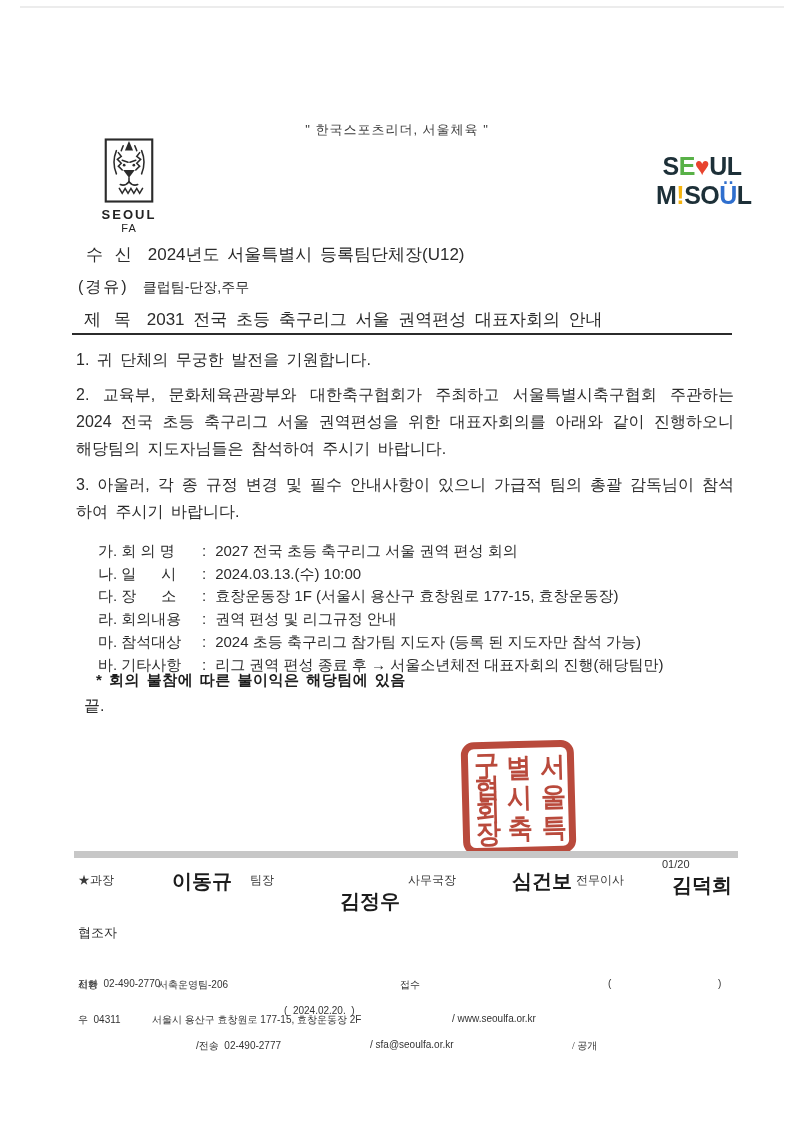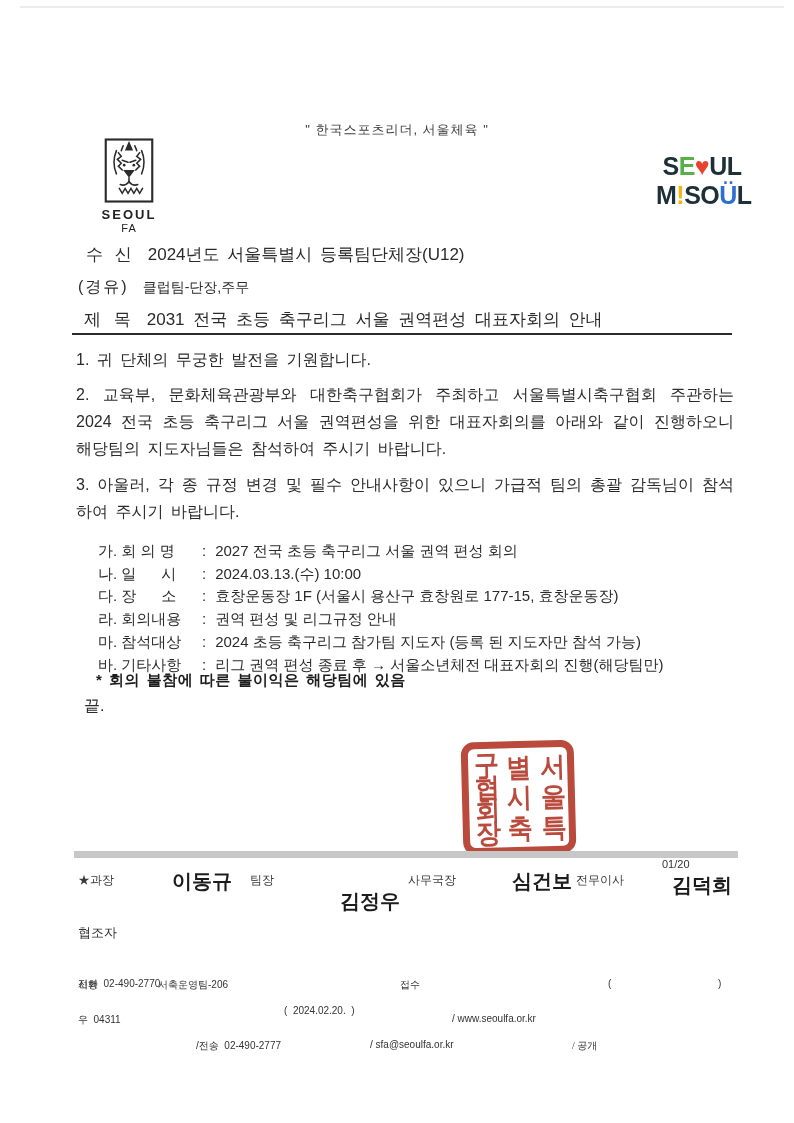--- a/index.html
+++ b/index.html
@@ -212,18 +212,19 @@
   <span class="appr-name n3">김덕희</span>
   <div class="coop">협조자</div>
 
   <span class="ft f-exec">시행</span>
   <span class="ft f-docno">서축운영팀-206</span>
   <span class="ft f-date">(  2024.02.20.  )</span>
   <span class="ft f-recv">접수</span>
   <span class="ft f-po">(</span>
   <span class="ft f-pc">)</span>
   <span class="ft f-zip">우  04311</span>
+  <span class="ft f-addr">서울시 용산구 효창원로 177-15, 효창운동장 2F</span>
   <span class="ft f-web">/ www.seoulfa.or.kr</span>
   <span class="ft f-tel">전화  02-490-2770</span>
   <span class="ft f-fax">/전송  02-490-2777</span>
   <span class="ft f-mail">/ sfa@seoulfa.or.kr</span>
   <span class="ft f-open">/ 공개</span>
 </div>
 
 </body></html>

